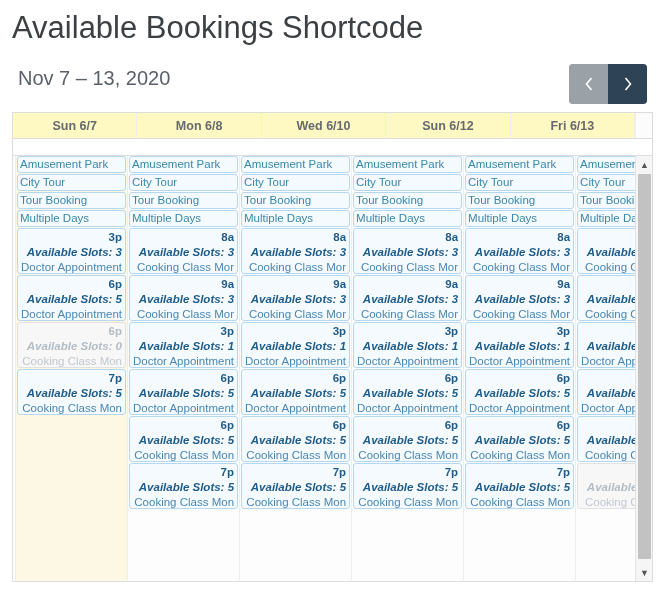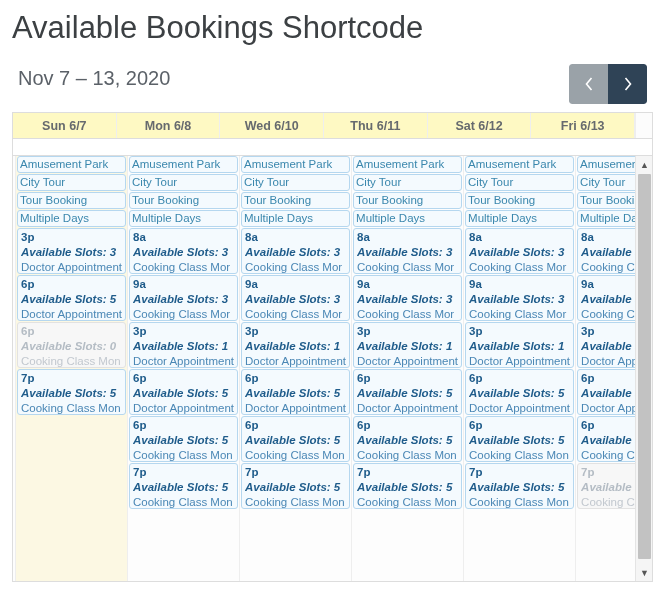--- a/index.html
+++ b/index.html
@@ -206,20 +206,21 @@
     height: 17px;
     line-height: 15px;
     font-size: 11.5px;
     white-space: nowrap;
   }
   .ev.timed {
     height: 46px;
     padding: 1px 3px 0 3px;
     line-height: 15px;
     font-size: 11.5px;
+    text-align: right;
   }
   .ev.timed .tm {
     font-weight: 700;
     color: #1f5c8b;
     white-space: nowrap;
     overflow: hidden;
   }
   .ev.timed .slots {
     font-weight: 700;
     color: #1f5c8b;
@@ -267,22 +268,21 @@
       </button>
     </div>
   </div>
 
   <div class="calendar">
 
     <div class="cal-head" id="cal-head">
         <div class="hcell">Sun 6/7</div>
         <div class="hcell">Mon 6/8</div>
         <div class="hcell">Wed 6/10</div>
-        <div class="hcell">Thu 6/11</div>
-        <div class="hcell">Sat 6/12</div>
+        <div class="hcell">Sun 6/12</div>
         <div class="hcell">Fri 6/13</div>
         <div class="scroll-pad"></div>
       </div>
 
     <div class="cal-gap"></div>
 
     <div class="cal-body">
       <div class="cols" id="cal-cols">
           <div class="daycol"></div>
           <div class="daycol today">

